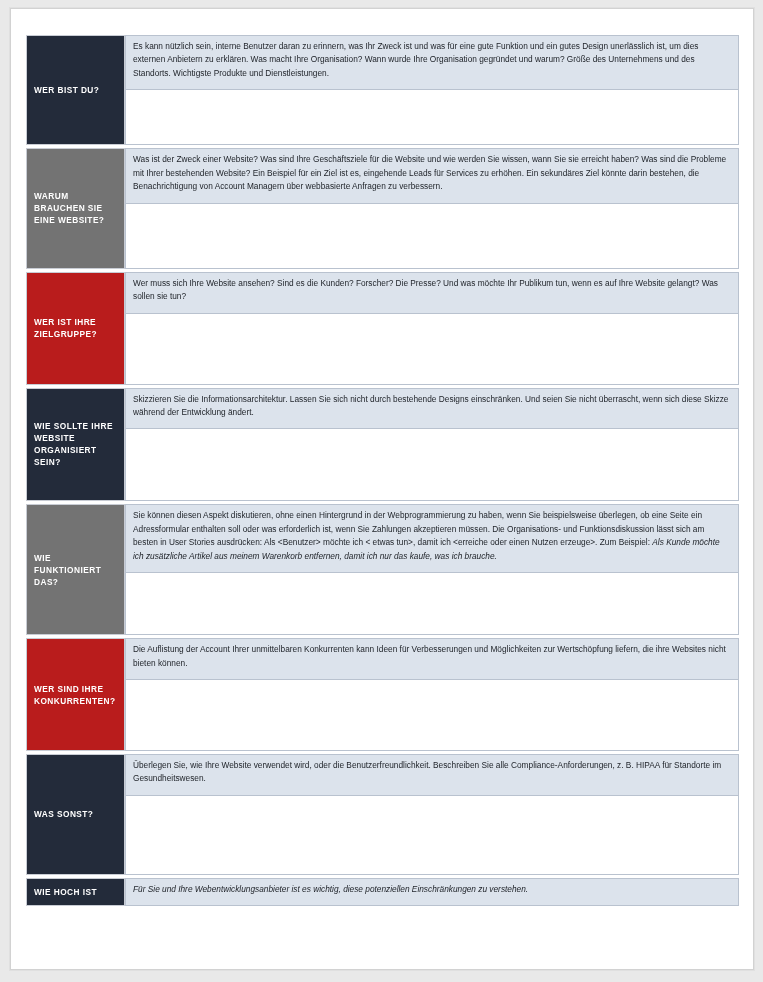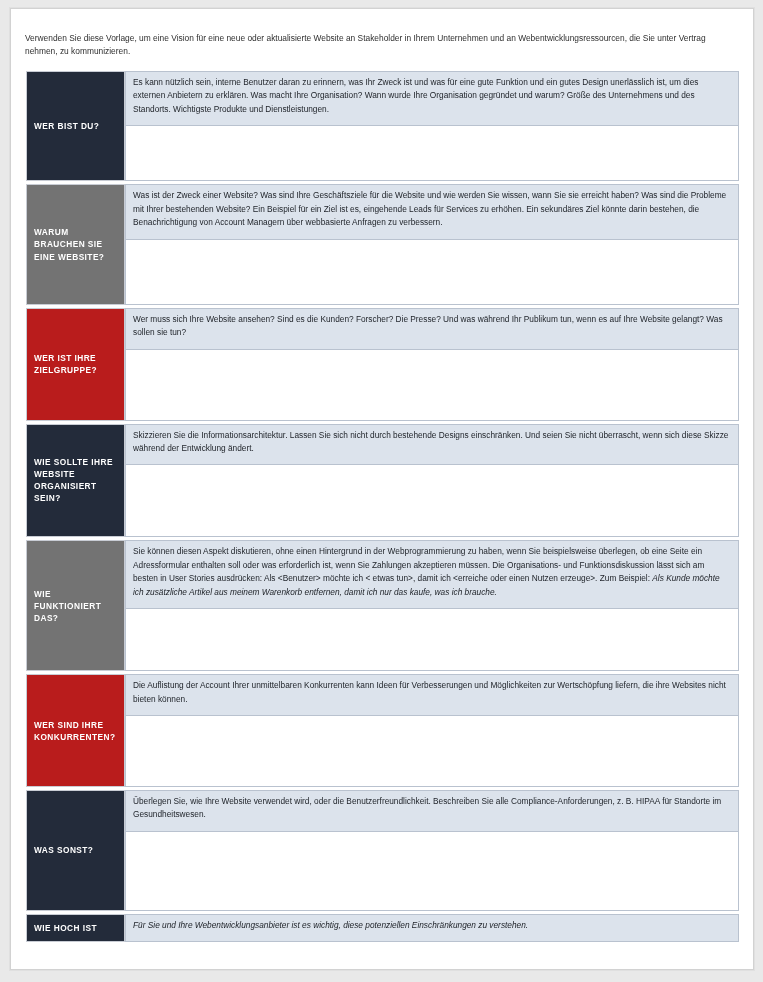--- a/index.html
+++ b/index.html
@@ -91,21 +91,20 @@
   .row-6 .answer-box { height: 72px; }
   .row-7 .answer-box { height: 80px; }
   .row-8 .desc-box { border-bottom: 1px solid #b9c2cf; font-style: italic; }
 </style>
 </head>
 <body>
 
 <div class="page-shadow"></div>
 <div class="page-inner">
 
-  <p class="doc-subtitle">Verwenden Sie diese Vorlage, um eine Vision für eine neue oder aktualisierte Website an Stakeholder in Ihrem Unternehmen und an Webentwicklungsressourcen, die Sie unter Vertrag nehmen, zu kommunizieren.</p>
 
   <table class="req-table">
     <tbody>
 
       <tr class="row-1">
         <td class="label-cell shade-dark">WER BIST DU?</td>
         <td class="content-cell">
           <div class="desc-box">Es kann nützlich sein, interne Benutzer daran zu erinnern, was Ihr Zweck ist und was für eine gute Funktion und ein gutes Design unerlässlich ist, um dies externen Anbietern zu erklären. Was macht Ihre Organisation? Wann wurde Ihre Organisation gegründet und warum? Größe des Unternehmens und des Standorts. Wichtigste Produkte und Dienstleistungen.</div>
           <div class="answer-box"></div>
         </td>
@@ -115,21 +114,21 @@
         <td class="label-cell shade-mid">WARUM BRAUCHEN SIE EINE WEBSITE?</td>
         <td class="content-cell">
           <div class="desc-box">Was ist der Zweck einer Website? Was sind Ihre Geschäftsziele für die Website und wie werden Sie wissen, wann Sie sie erreicht haben? Was sind die Probleme mit Ihrer bestehenden Website? Ein Beispiel für ein Ziel ist es, eingehende Leads für Services zu erhöhen. Ein sekundäres Ziel könnte darin bestehen, die Benachrichtigung von Account Managern über webbasierte Anfragen zu verbessern.</div>
           <div class="answer-box"></div>
         </td>
       </tr>
 
       <tr class="row-3">
         <td class="label-cell shade-light">WER IST IHRE ZIELGRUPPE?</td>
         <td class="content-cell">
-          <div class="desc-box">Wer muss sich Ihre Website ansehen? Sind es die Kunden? Forscher? Die Presse? Und was während Ihr Publikum tun, wenn es auf Ihre Website gelangt? Was sollen sie tun?</div>
+          <div class="desc-box">Wer muss sich Ihre Website ansehen? Sind es die Kunden? Forscher? Die Presse? Und was möchte Ihr Publikum tun, wenn es auf Ihre Website gelangt? Was sollen sie tun?</div>
           <div class="answer-box"></div>
         </td>
       </tr>
 
       <tr class="row-4">
         <td class="label-cell shade-dark">WIE SOLLTE IHRE WEBSITE ORGANISIERT SEIN?</td>
         <td class="content-cell">
           <div class="desc-box">Skizzieren Sie die Informationsarchitektur. Lassen Sie sich nicht durch bestehende Designs einschränken. Und seien Sie nicht überrascht, wenn sich diese Skizze während der Entwicklung ändert.</div>
           <div class="answer-box"></div>
         </td>

